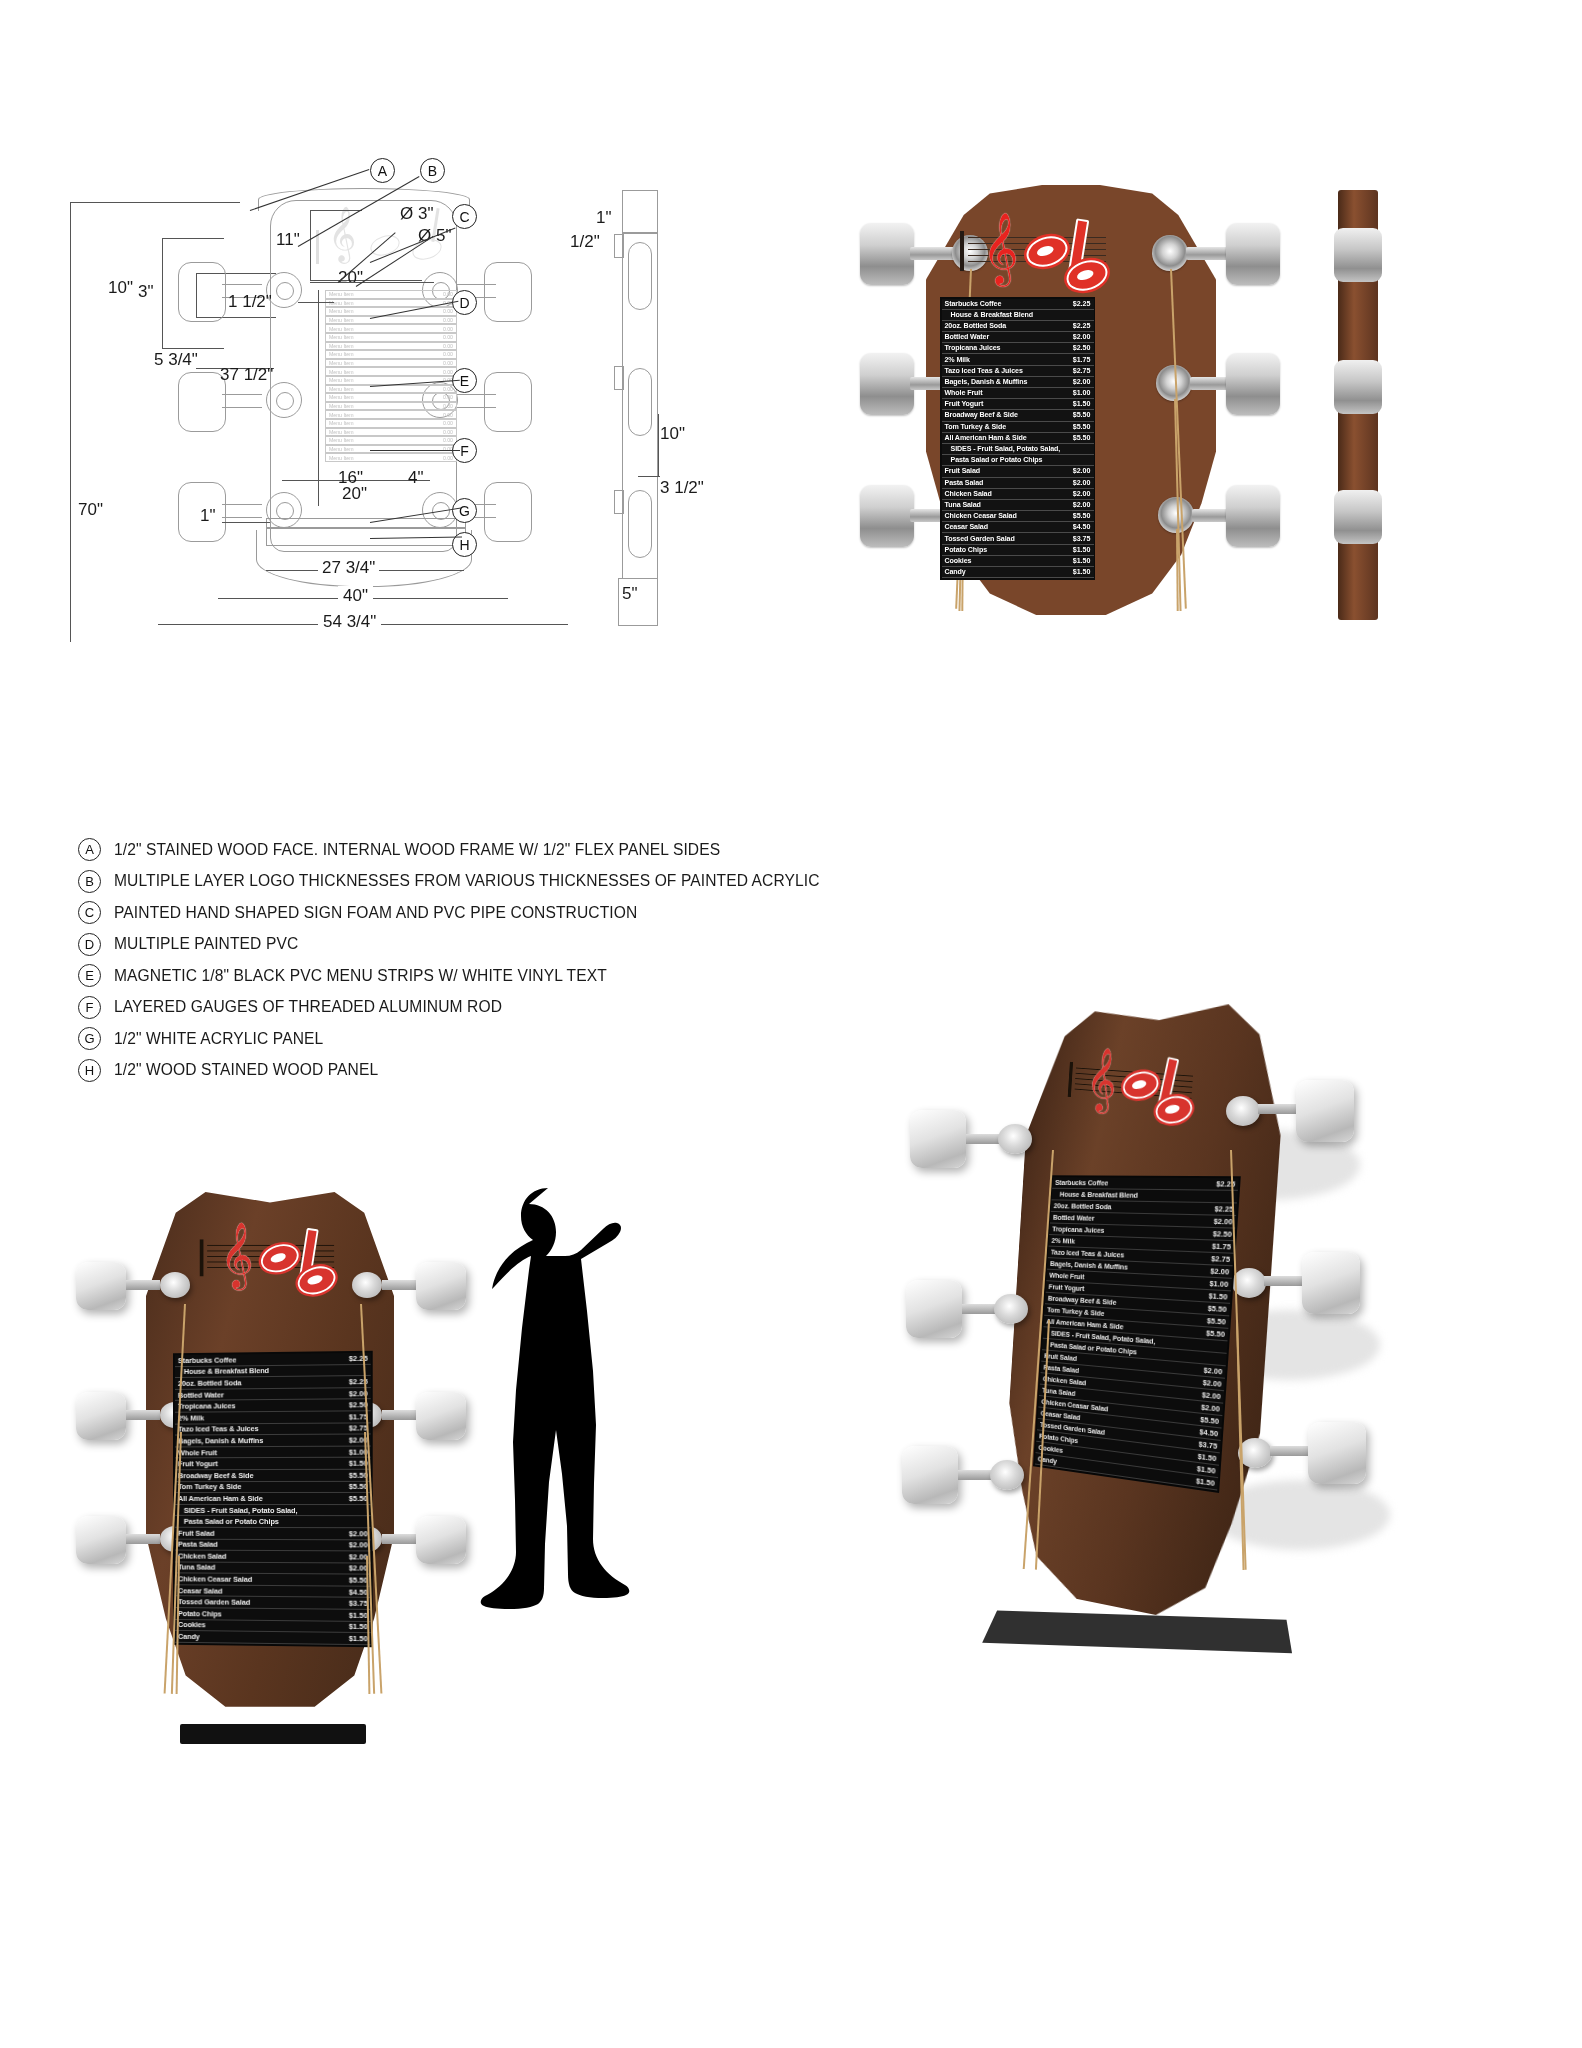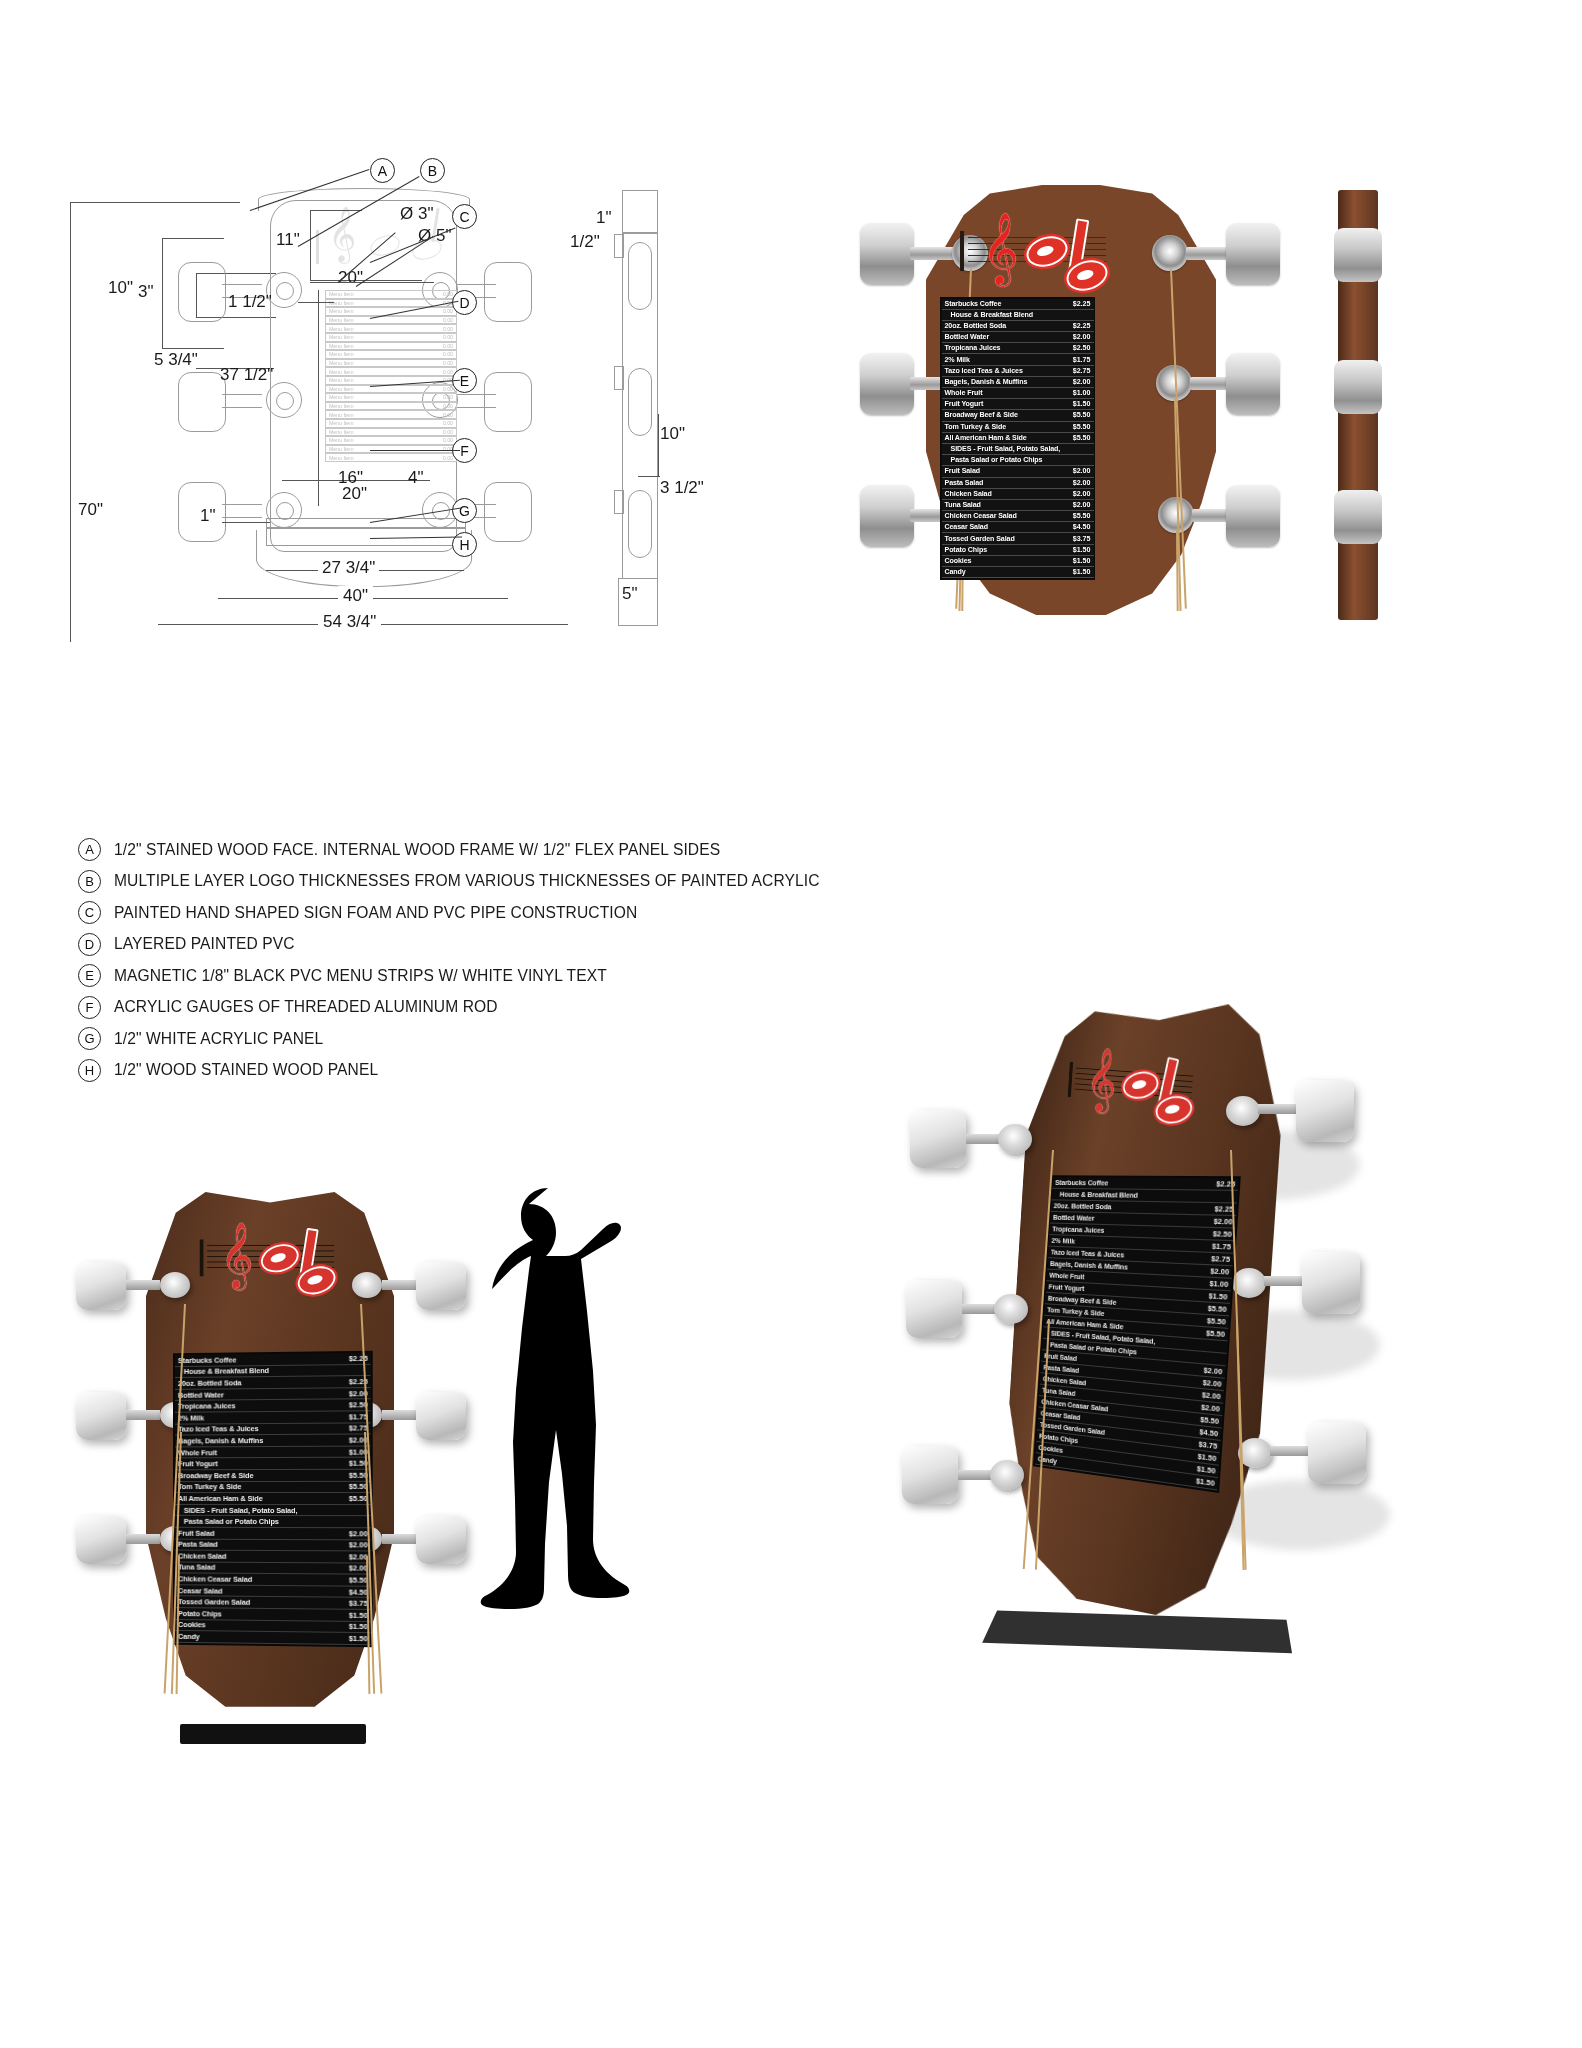--- a/index.html
+++ b/index.html
@@ -352,29 +352,29 @@
       <div class="leg-row">
         <div class="leg-mark">B</div>
         <div class="leg-text">MULTIPLE LAYER LOGO THICKNESSES FROM VARIOUS THICKNESSES OF PAINTED ACRYLIC</div>
       </div>
       <div class="leg-row">
         <div class="leg-mark">C</div>
         <div class="leg-text">PAINTED HAND SHAPED SIGN FOAM AND PVC PIPE CONSTRUCTION</div>
       </div>
       <div class="leg-row">
         <div class="leg-mark">D</div>
-        <div class="leg-text">LAYERED PAINTED PVC</div>
+        <div class="leg-text">MULTIPLE PAINTED PVC</div>
       </div>
       <div class="leg-row">
         <div class="leg-mark">E</div>
         <div class="leg-text">MAGNETIC 1/8" BLACK PVC MENU STRIPS W/ WHITE VINYL TEXT</div>
       </div>
       <div class="leg-row">
         <div class="leg-mark">F</div>
-        <div class="leg-text">ACRYLIC GAUGES OF THREADED ALUMINUM ROD</div>
+        <div class="leg-text">LAYERED GAUGES OF THREADED ALUMINUM ROD</div>
       </div>
       <div class="leg-row">
         <div class="leg-mark">G</div>
         <div class="leg-text">1/2" WHITE ACRYLIC PANEL</div>
       </div>
       <div class="leg-row">
         <div class="leg-mark">H</div>
         <div class="leg-text">1/2" WOOD STAINED WOOD PANEL</div>
       </div>
     </div>

